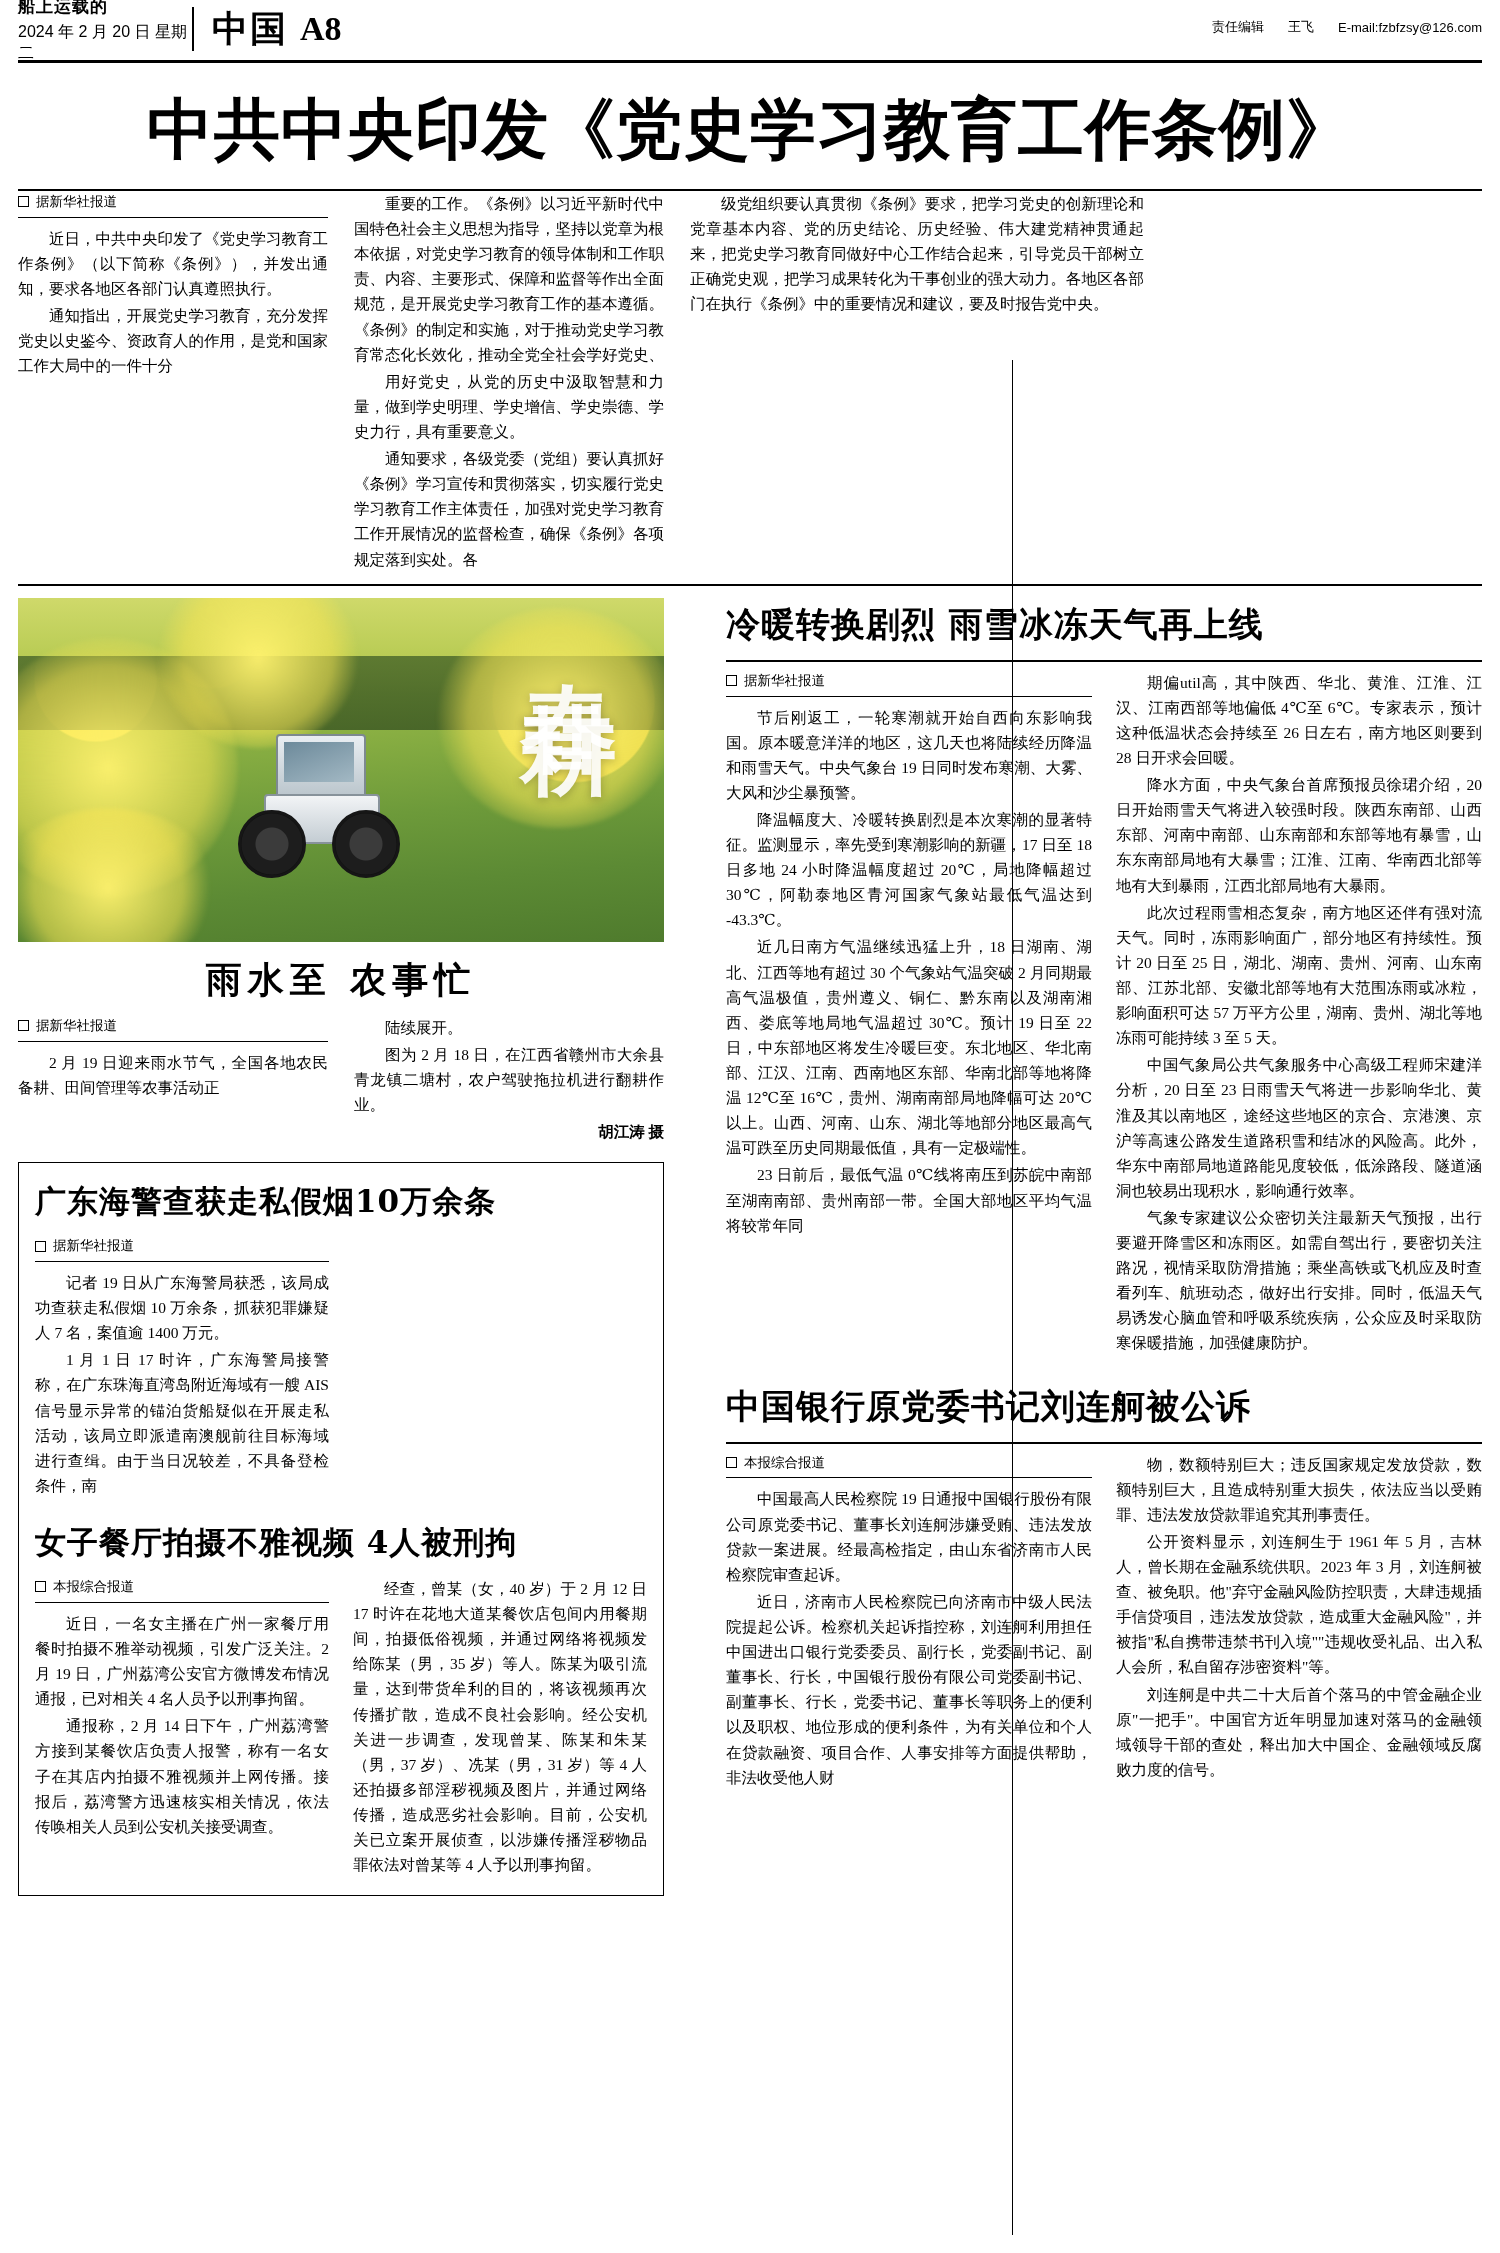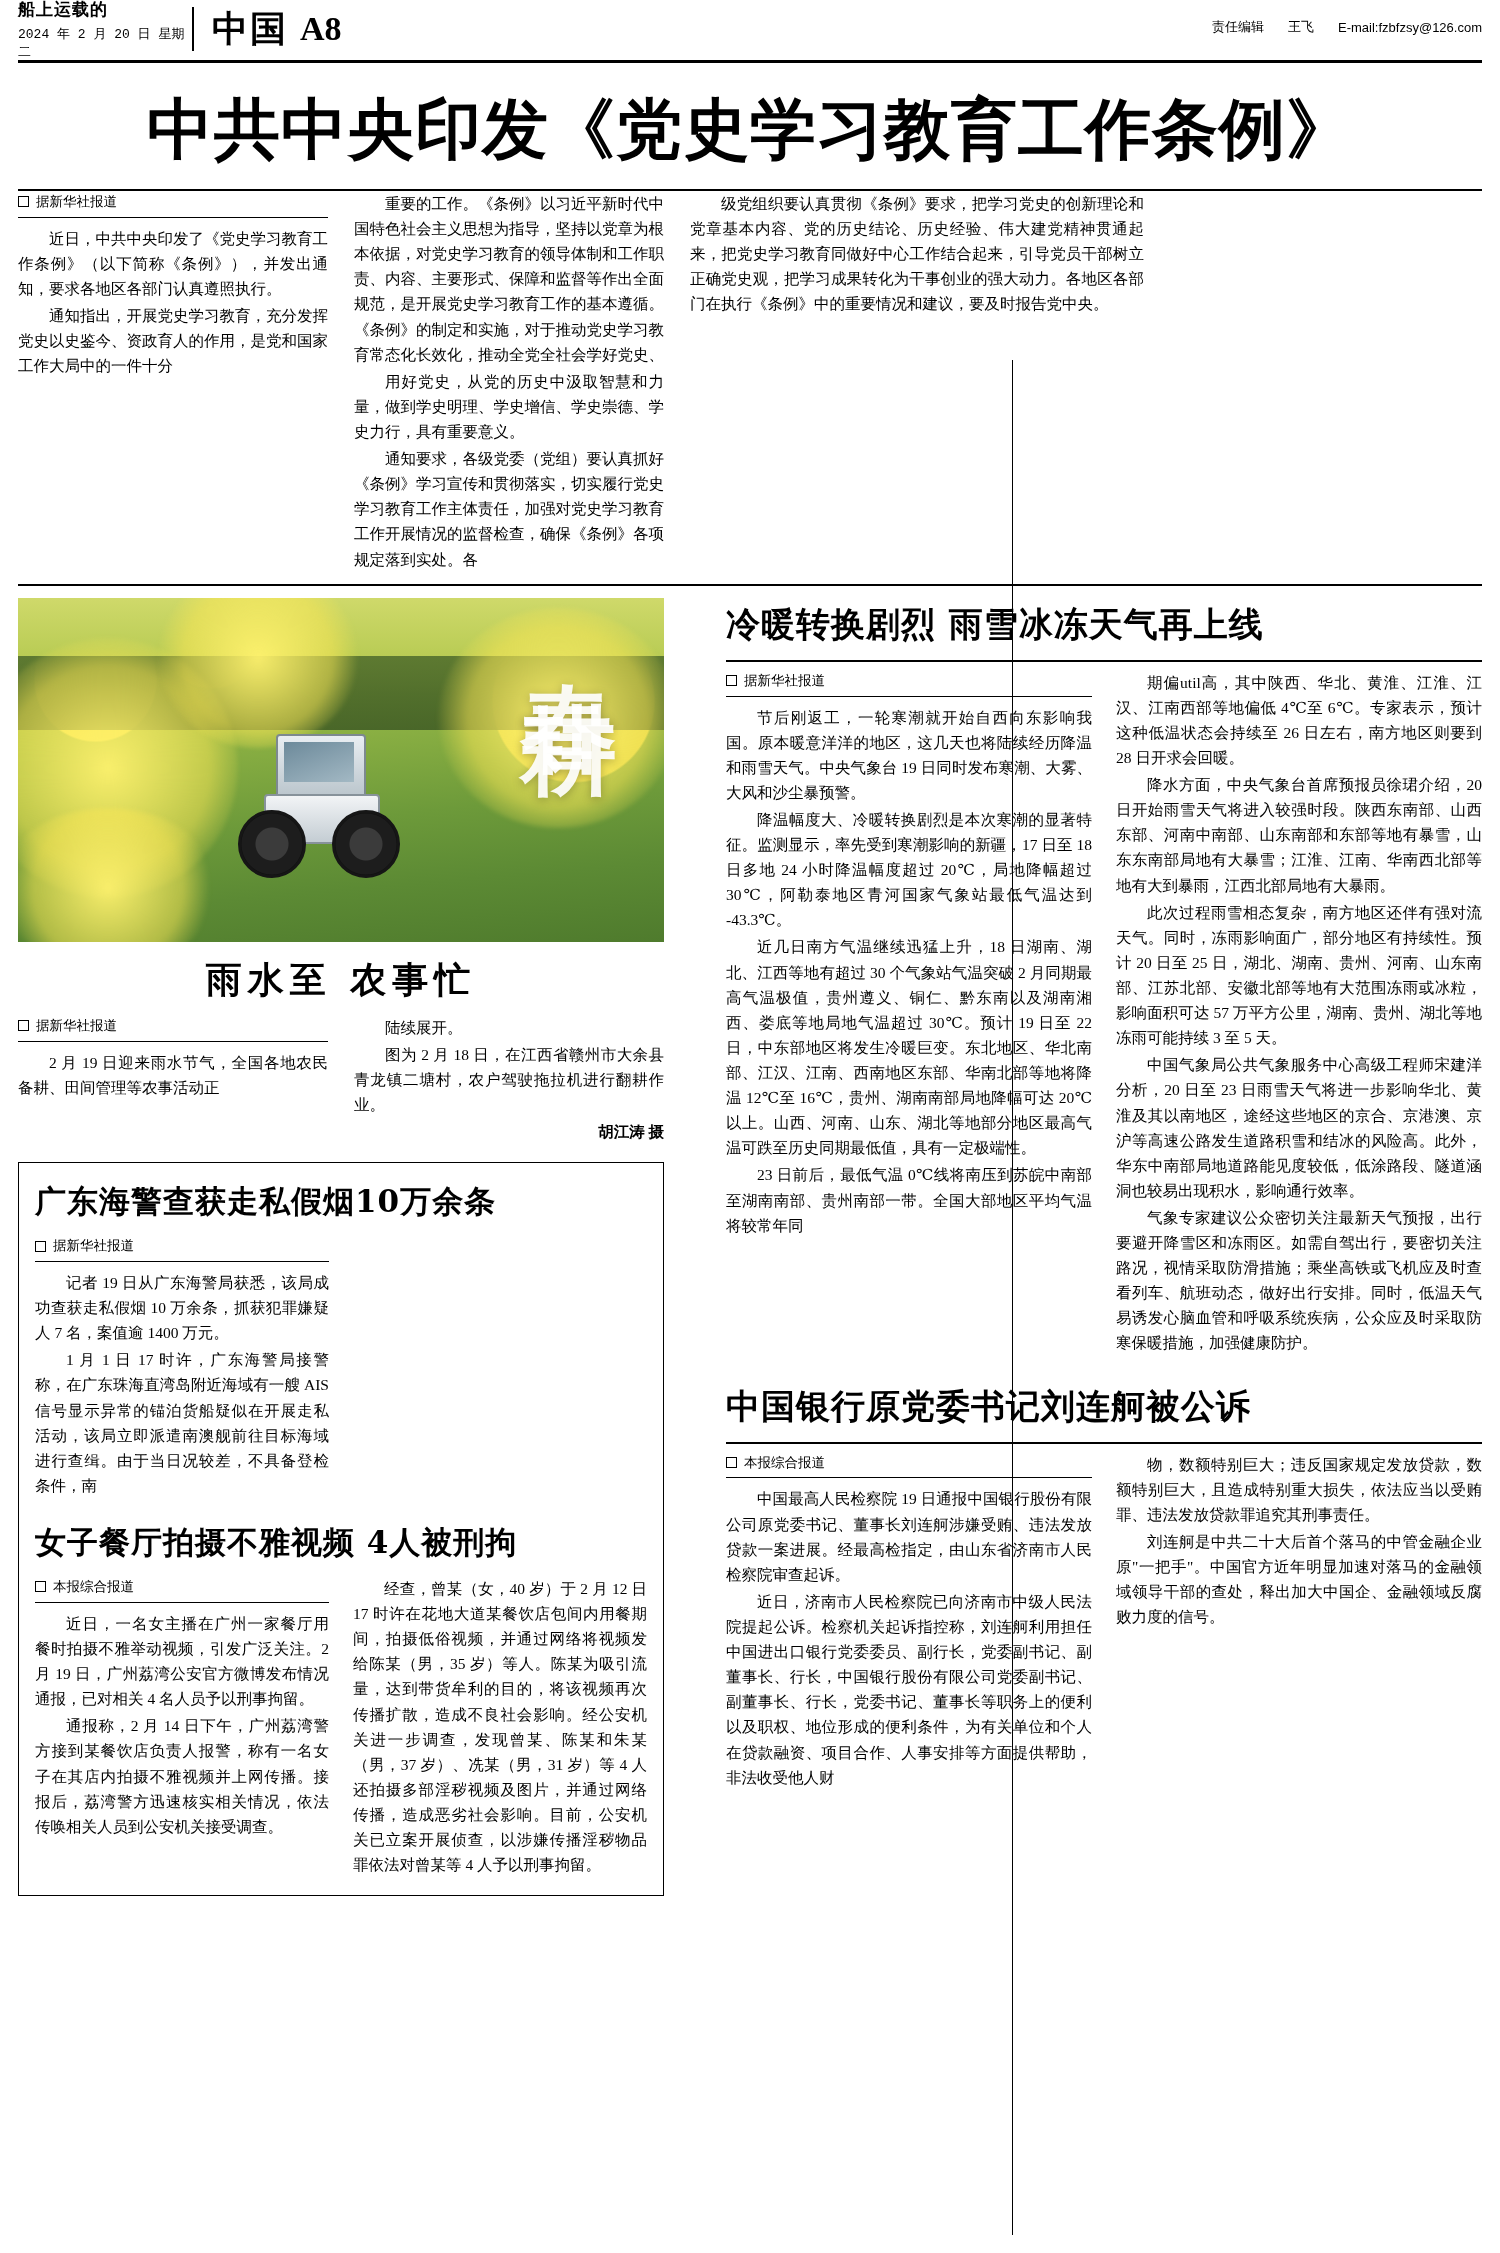--- a/index.html
+++ b/index.html
@@ -39,23 +39,23 @@
     gap: 4px;
   }
   .logo-title {
     font-family: "DejaVu Serif", serif;
     font-size: 17px;
     font-weight: bold;
     letter-spacing: 1px;
     color: #000;
   }
   .logo-date {
-    font-size: 13px;
+    font-size: 16px;
     letter-spacing: 0px;
-    font-family: Liberation Mono, monospace;
+    font-family: Liberation Sans, sans-serif;
   }
   .mast-divider {
     width: 2px;
     height: 44px;
     background: #000;
     margin: 0 18px 0 4px;
   }
   .section-name {
     font-size: 36px;
     font-weight: bold;
@@ -399,20 +399,21 @@
         <div class="c">
           <div class="src">
             <span class="sq"></span>
             <span>本报综合报道</span>
           </div>
           <p>中国最高人民检察院 19 日通报中国银行股份有限公司原党委书记、董事长刘连舸涉嫌受贿、违法发放贷款一案进展。经最高检指定，由山东省济南市人民检察院审查起诉。</p>
           <p>近日，济南市人民检察院已向济南市中级人民法院提起公诉。检察机关起诉指控称，刘连舸利用担任中国进出口银行党委委员、副行长，党委副书记、副董事长、行长，中国银行股份有限公司党委副书记、副董事长、行长，党委书记、董事长等职务上的便利以及职权、地位形成的便利条件，为有关单位和个人在贷款融资、项目合作、人事安排等方面提供帮助，非法收受他人财</p>
         </div>
         <div class="c">
           <p>物，数额特别巨大；违反国家规定发放贷款，数额特别巨大，且造成特别重大损失，依法应当以受贿罪、违法发放贷款罪追究其刑事责任。</p>
+          <p>公开资料显示，刘连舸生于 1961 年 5 月，吉林人，曾长期在金融系统供职。2023 年 3 月，刘连舸被查、被免职。他"弃守金融风险防控职责，大肆违规插手信贷项目，违法发放贷款，造成重大金融风险"，并被指"私自携带违禁书刊入境""违规收受礼品、出入私人会所，私自留存涉密资料"等。</p>
           <p>刘连舸是中共二十大后首个落马的中管金融企业原"一把手"。中国官方近年明显加速对落马的金融领域领导干部的查处，释出加大中国企、金融领域反腐败力度的信号。</p>
         </div>
       </div>
 
     </div>
   </div>
 
   <div class="vline"></div>
 </div>
 

